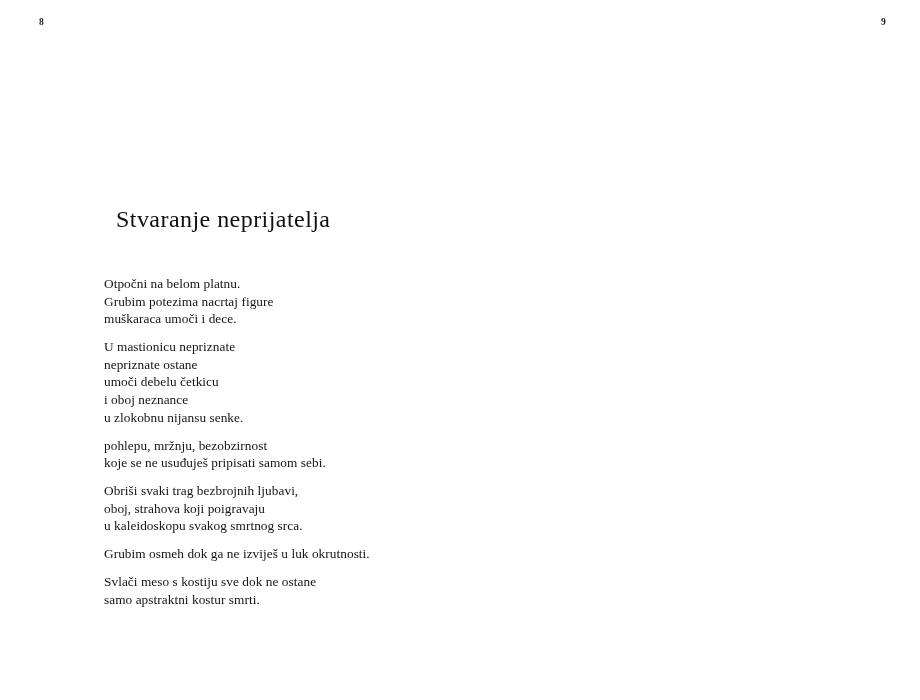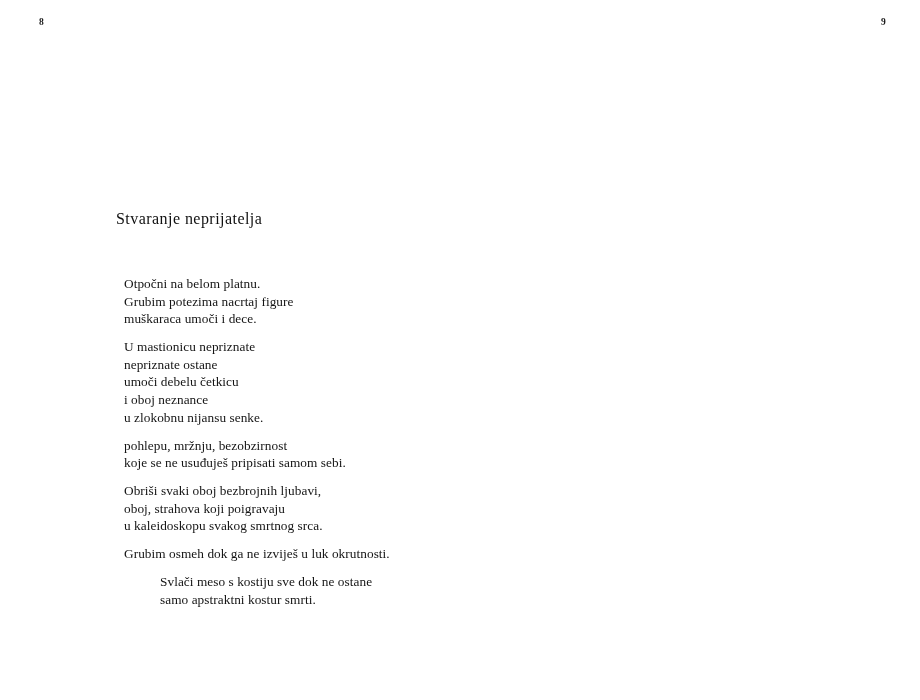--- a/index.html
+++ b/index.html
@@ -40,45 +40,45 @@
     letter-spacing: 0.2px;
     line-height: 1;
   }
   .folio-left  { left: 39px; }
   .folio-right { left: 421px; }
 
   .poem-title {
     position: absolute;
     left: 116px;
     top: 206px;
-    font-size: 16px;
+    font-size: 24px;
     line-height: 26px;
     letter-spacing: 0.45px;
     color: #101010;
     white-space: nowrap;
   }
 
   .body-col {
     position: absolute;
     font-size: 13.3px;
     line-height: 17.6px;
     color: #141414;
     letter-spacing: 0.05px;
   }
   .col-left {
-    left: 124px;
+    left: 104px;
     top: 275px;
     width: 330px;
   }
 
   .stanza {
     margin: 0 0 10.4px 0;
     padding: 0;
   }
-  .stanza:last-of-type { margin-bottom: 0; margin-left: 36px; }
+  .stanza:last-of-type { margin-bottom: 0; }
   .line {
     display: block;
     white-space: nowrap;
   }
 </style>
 </head>
 <body>
 
 <div class="spread">
 
@@ -99,21 +99,21 @@
         <span class="line">nepriznate ostane</span>
         <span class="line">umoči debelu četkicu</span>
         <span class="line">i oboj neznance</span>
         <span class="line">u zlokobnu nijansu senke.</span>
       </p>
       <p class="stanza">
         <span class="line">pohlepu, mržnju, bezobzirnost</span>
         <span class="line">koje se ne usuđuješ pripisati samom sebi.</span>
       </p>
       <p class="stanza">
-        <span class="line">Obriši svaki oboj bezbrojnih ljubavi,</span>
+        <span class="line">Obriši svaki trag bezbrojnih ljubavi,</span>
         <span class="line">oboj, strahova koji poigravaju</span>
         <span class="line">u kaleidoskopu svakog smrtnog srca.</span>
       </p>
       <p class="stanza">
         <span class="line">Grubim osmeh dok ga ne izviješ u luk okrutnosti.</span>
       </p>
       <p class="stanza">
         <span class="line">Svlači meso s kostiju sve dok ne ostane</span>
         <span class="line">samo apstraktni kostur smrti.</span>
       </p>

